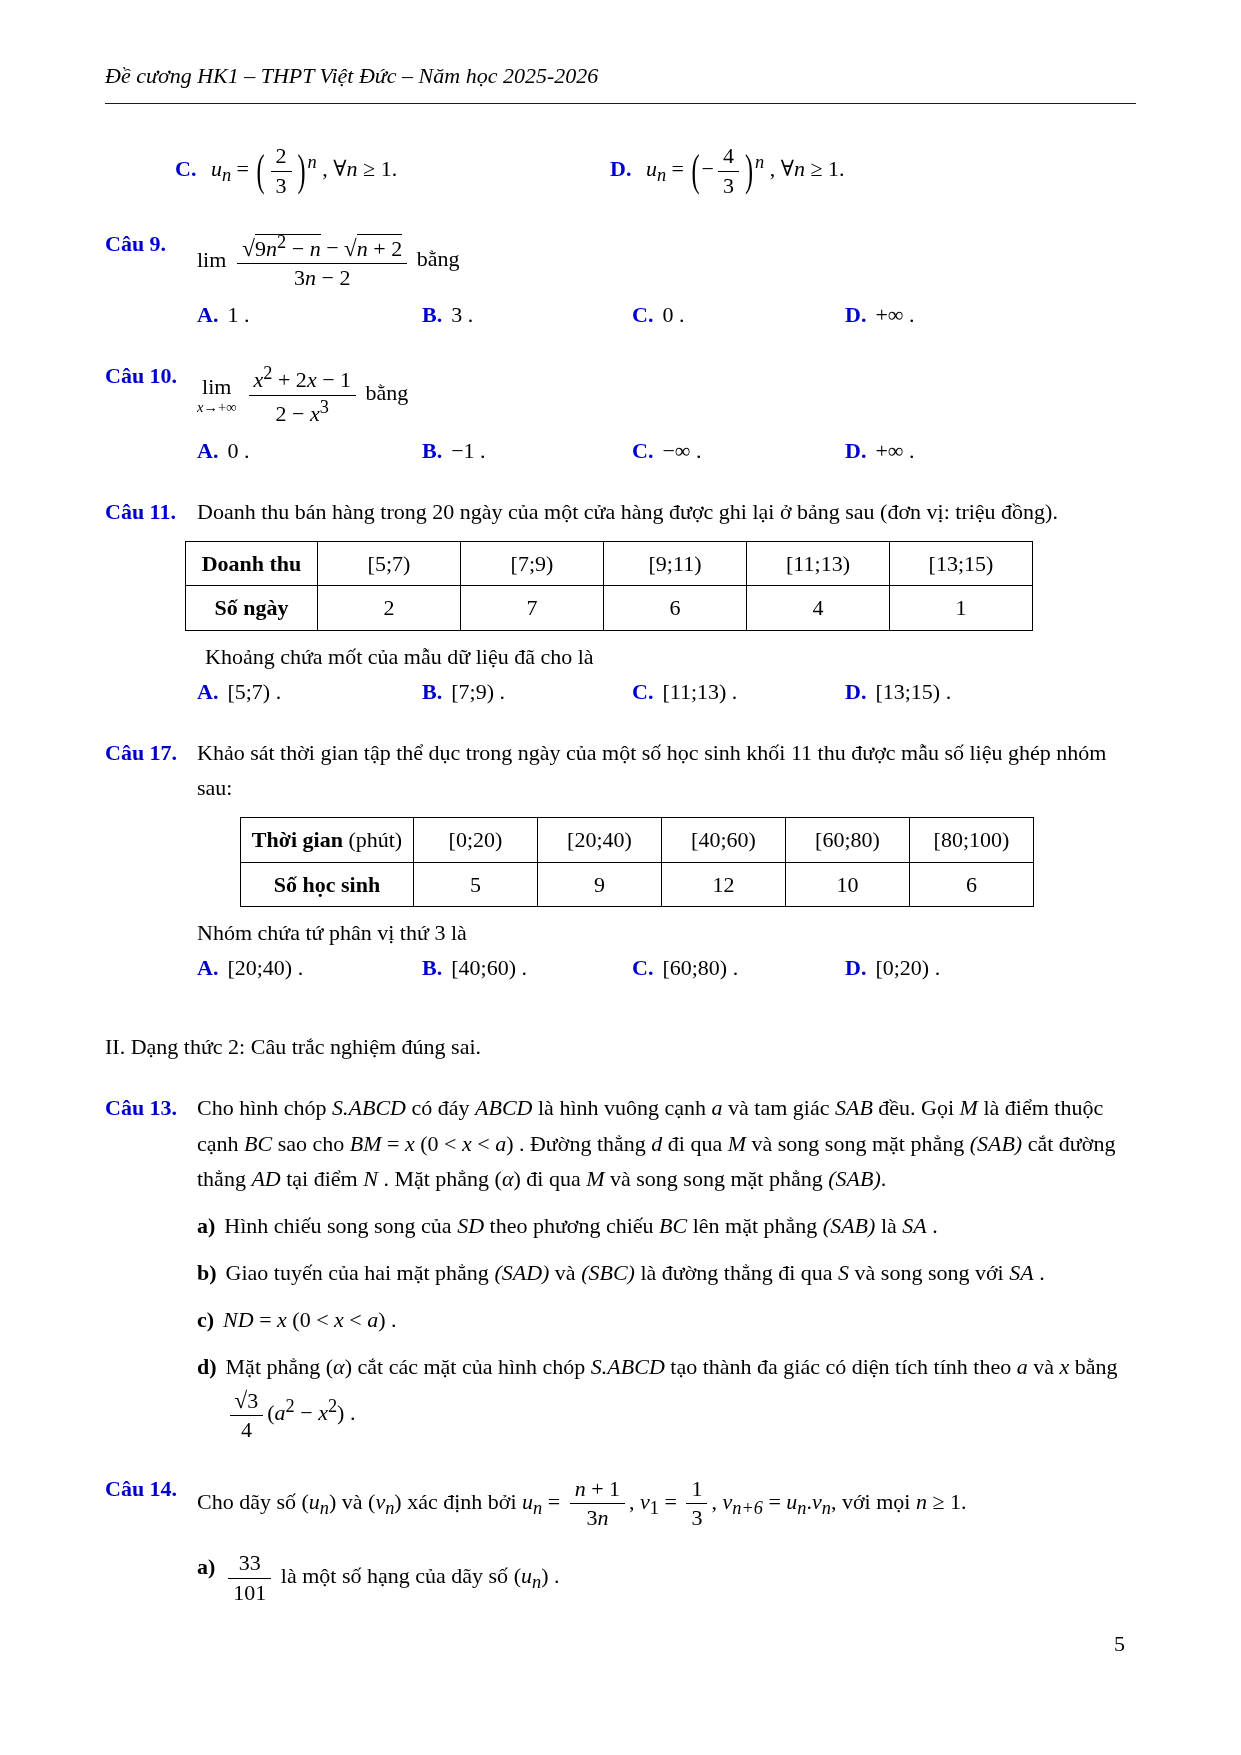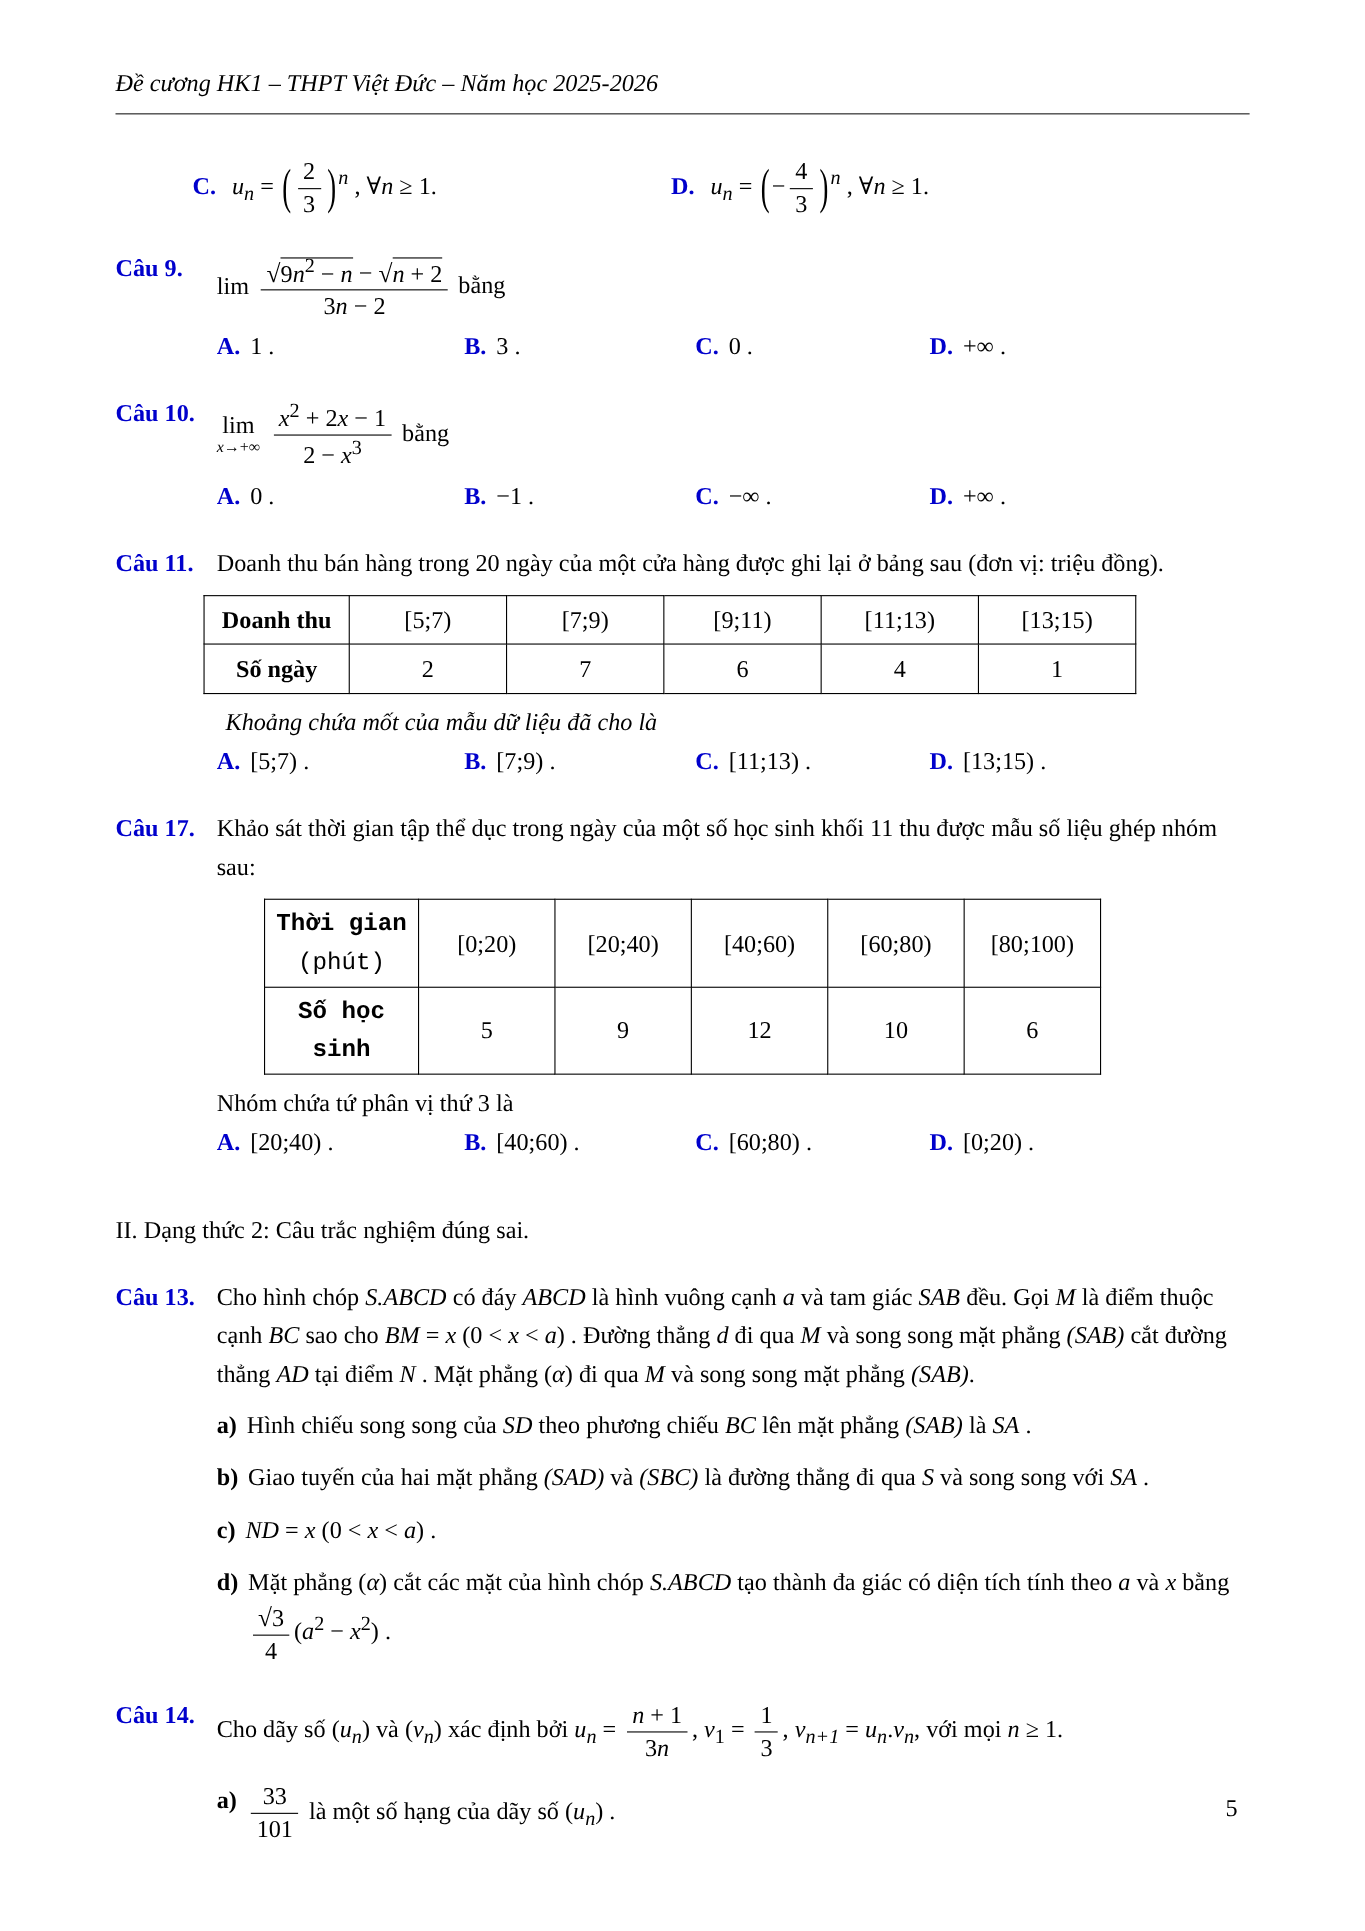--- a/index.html
+++ b/index.html
@@ -48,23 +48,23 @@
   .formula-line { line-height:1.3; padding:4px 0; }
 
   
   .dtable { border-collapse:collapse; margin:12px 0 8px 0; }
   .dtable td { border:1.5px solid #000; text-align:center; padding:4px 8px; height:41px; vertical-align:middle; }
   .dtable td.rh { font-weight:bold; }
   .t1 { margin-left:-12px; }
   .t1 td:first-child { width:132px; }
   .t1 td:not(:first-child) { width:143px; }
   .t2 { margin-left:43px; }
-  .t2 td:first-child { width:140px;font-family:Liberation Mono, monospace; }
+  .t2 td:first-child { width:173px; }
   .t2 td:not(:first-child) { width:124px; }
-  .after-table { padding-left:8px;font-style:italic; }
+  .after-table { padding-left:8px; }
 
   
   .sec-title { font-weight:normal; margin-top:44px; }
 
   
   .item { display:flex; margin-top:12px; }
   .item-label { font-weight:bold; margin-right:9px; flex-shrink:0; }
   .item-body { flex:1; min-width:0; }
 
   .pagenum { position:absolute; right:116px; top:1626px; }
@@ -237,21 +237,21 @@
 
     <div class="q">
       <div class="q-label">Câu 14.</div>
       <div class="q-body">
         <div class="formula-line"><span><span>Cho dãy số </span><span>(</span><span class="it">u</span><sub class="it">n</sub><span>)</span><span> và </span><span>(</span><span class="it">v</span><sub class="it">n</sub><span>)</span><span> xác định bởi </span><span class="it">u</span><sub class="it">n</sub><span> = </span></span><span class="frac">
               <span class="num"><span class="it">n</span><span> + 1</span></span>
               <span class="den"><span>3</span><span class="it">n</span></span>
             </span><span><span>, </span><span class="it">v</span><sub>1</sub><span> = </span></span><span class="frac">
               <span class="num">1</span>
               <span class="den">3</span>
-            </span><span><span>, </span><span class="it">v</span><sub class="it">n+1</sub><span> = </span><span class="it">u</span><sub class="it">n</sub><span>.</span><span class="it">v</span><sub class="it">n</sub><span>, với mọi </span><span class="it">n</span><span> ≥ 1.</span></span></div>
+            </span><span><span>, </span><span class="it">v</span><sub class="it">n+6</sub><span> = </span><span class="it">u</span><sub class="it">n</sub><span>.</span><span class="it">v</span><sub class="it">n</sub><span>, với mọi </span><span class="it">n</span><span> ≥ 1.</span></span></div>
 
         <div class="item">
           <span class="item-label">a)</span>
           <span class="item-body"><span class="frac">
                 <span class="num">33</span>
                 <span class="den">101</span>
               </span><span><span> là một số hạng của dãy số </span><span>(</span><span class="it">u</span><sub class="it">n</sub><span>)</span><span> .</span></span></span>
         </div>
       </div>
     </div>

